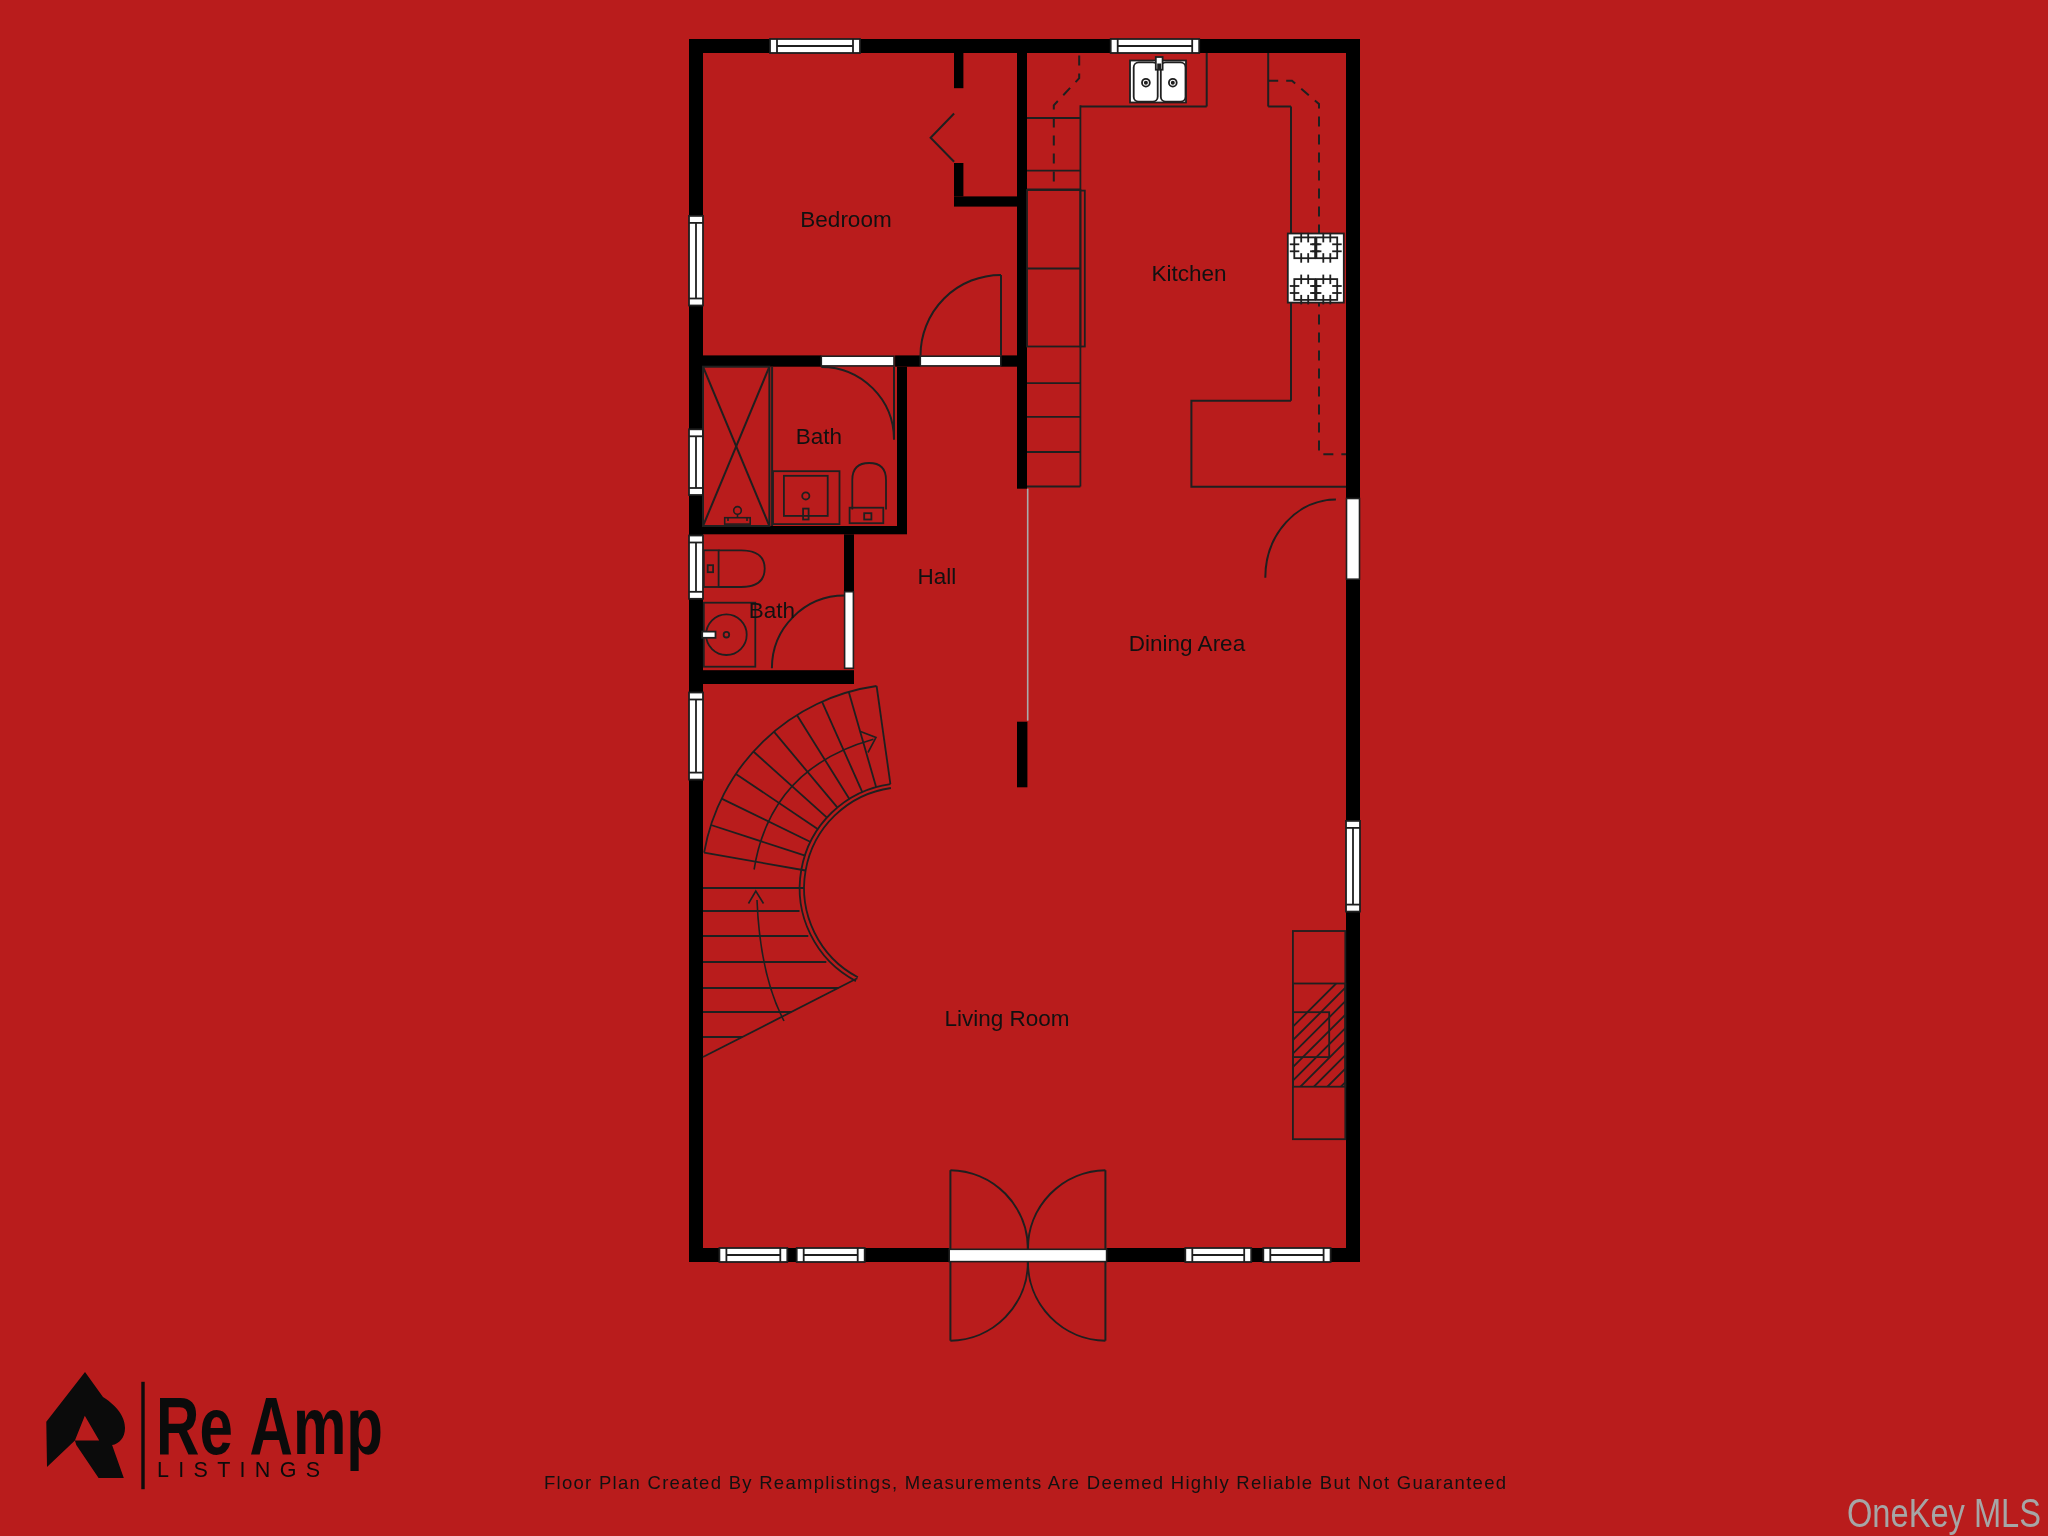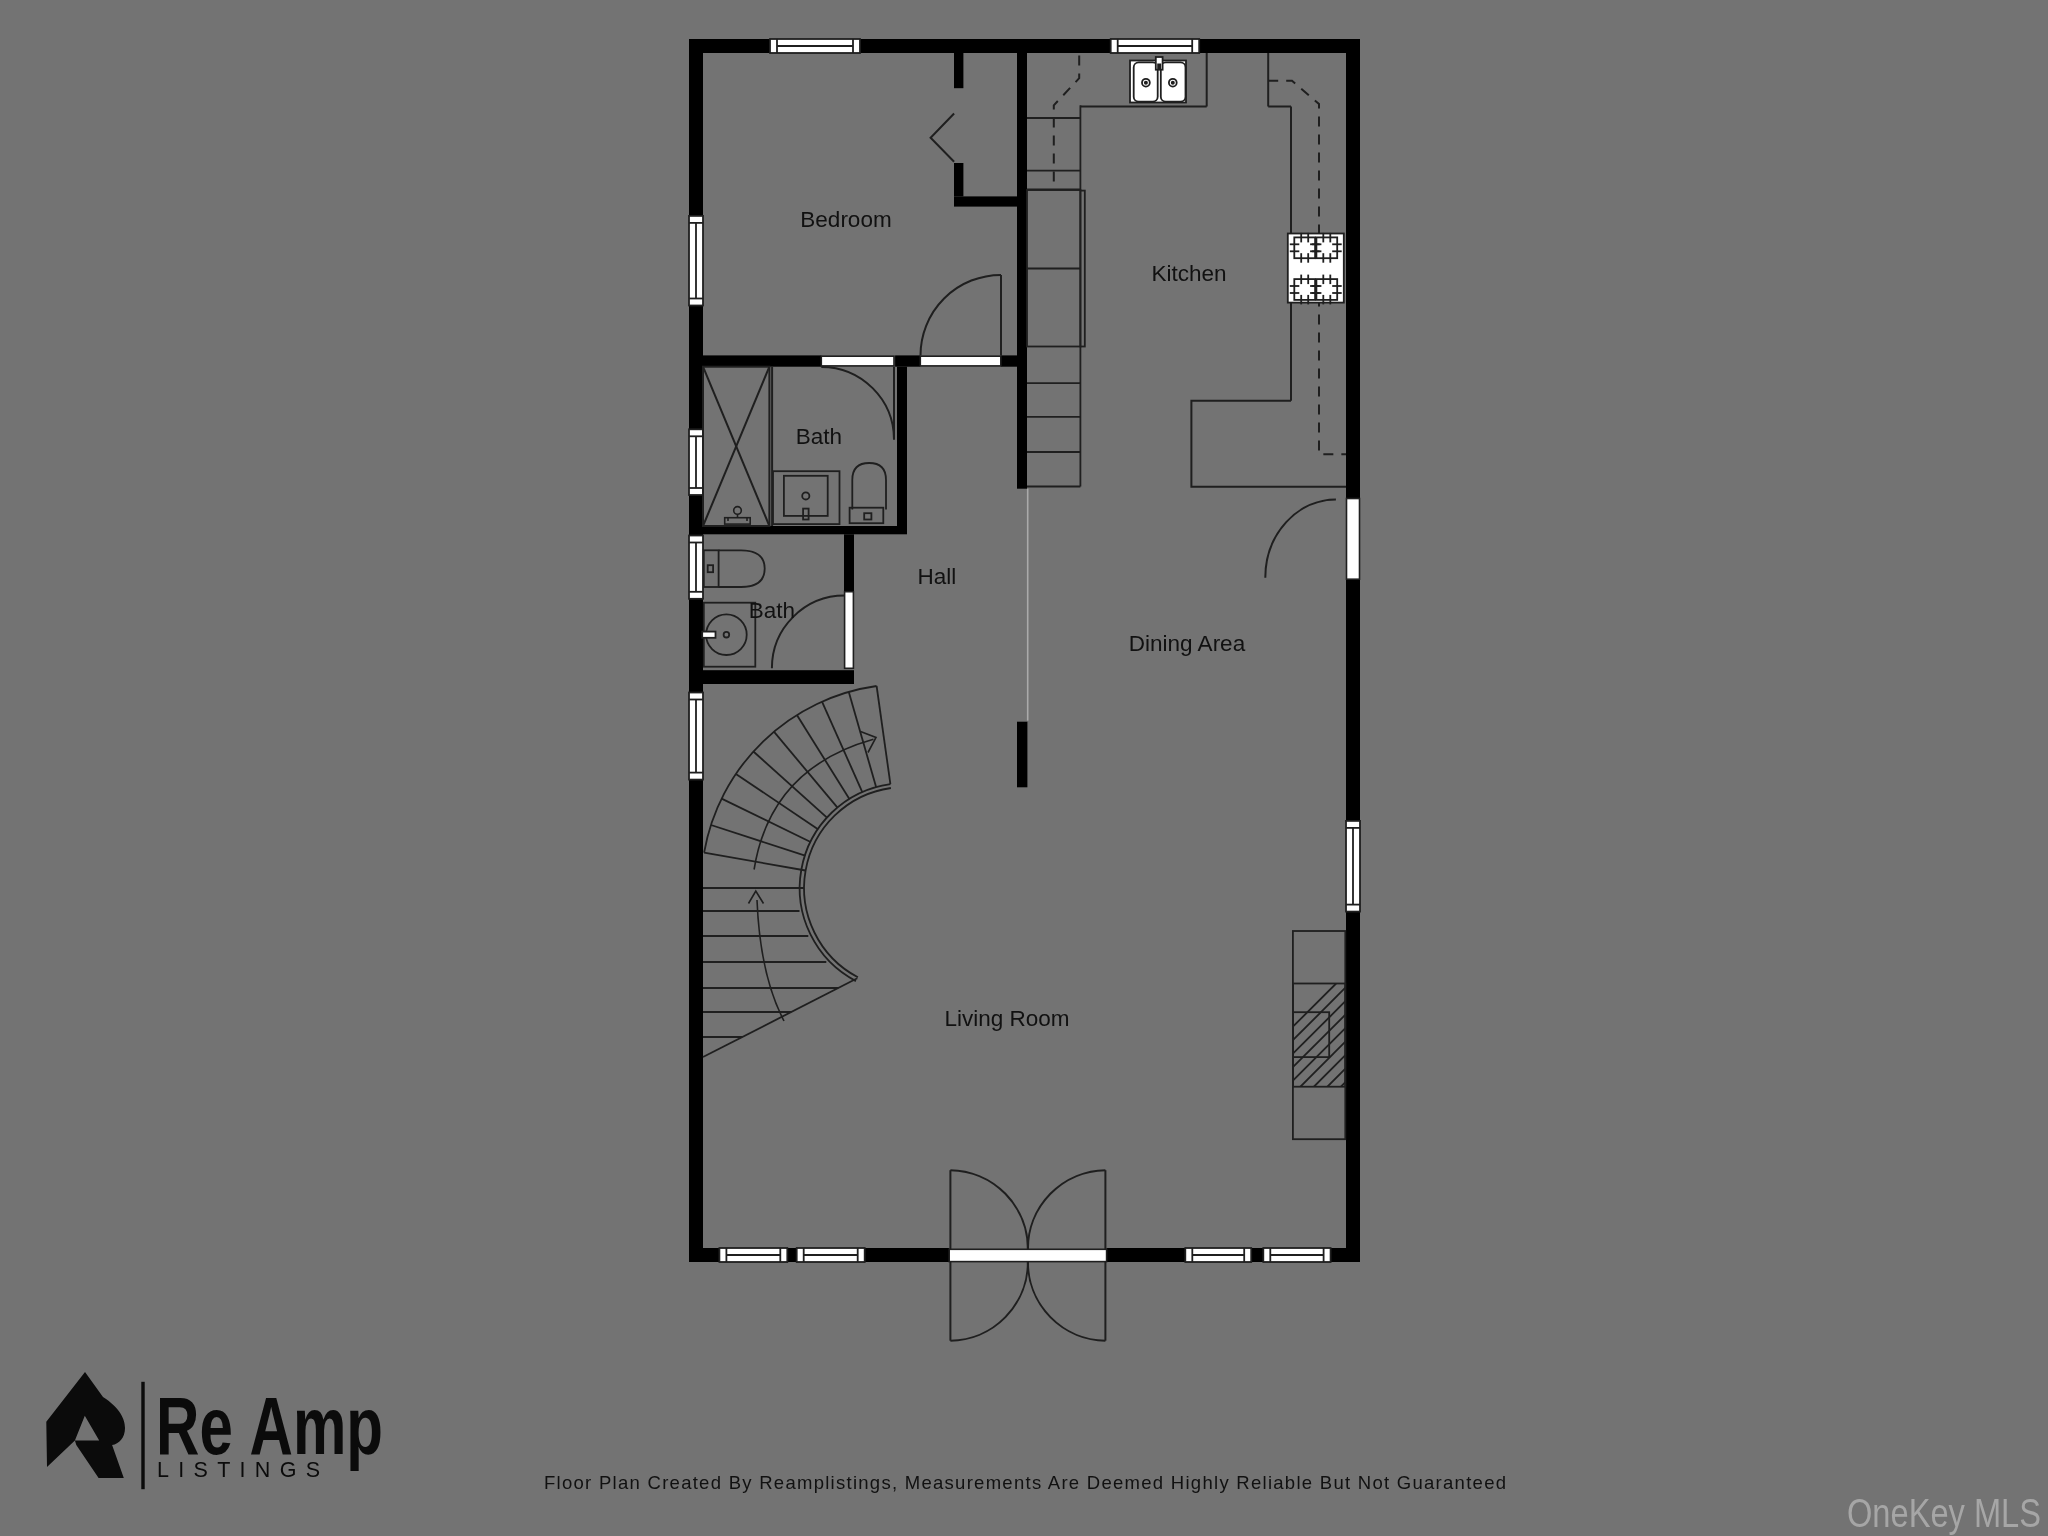--- a/index.html
+++ b/index.html
@@ -1,16 +1,16 @@
 <!DOCTYPE html>
 <html><head>
 <meta charset="utf-8">
 <style>
   html,body{margin:0;padding:0;background:#fff;}
-  #page{position:relative;width:2048px;height:1536px;background:#737373;overflow:hidden;
+  #page{position:relative;width:2048px;height:1536px;background:#b91c1c;overflow:hidden;
         font-family:"Liberation Sans", sans-serif;}
   svg{position:absolute;left:0;top:0;transform:translateZ(0);}
   text{font-family:"Liberation Sans", sans-serif;}
 </style>
 </head>
 <body>
 <div id="page">
 <svg width="2048" height="1536" viewBox="0 0 2048 1536">
 <g>
 

